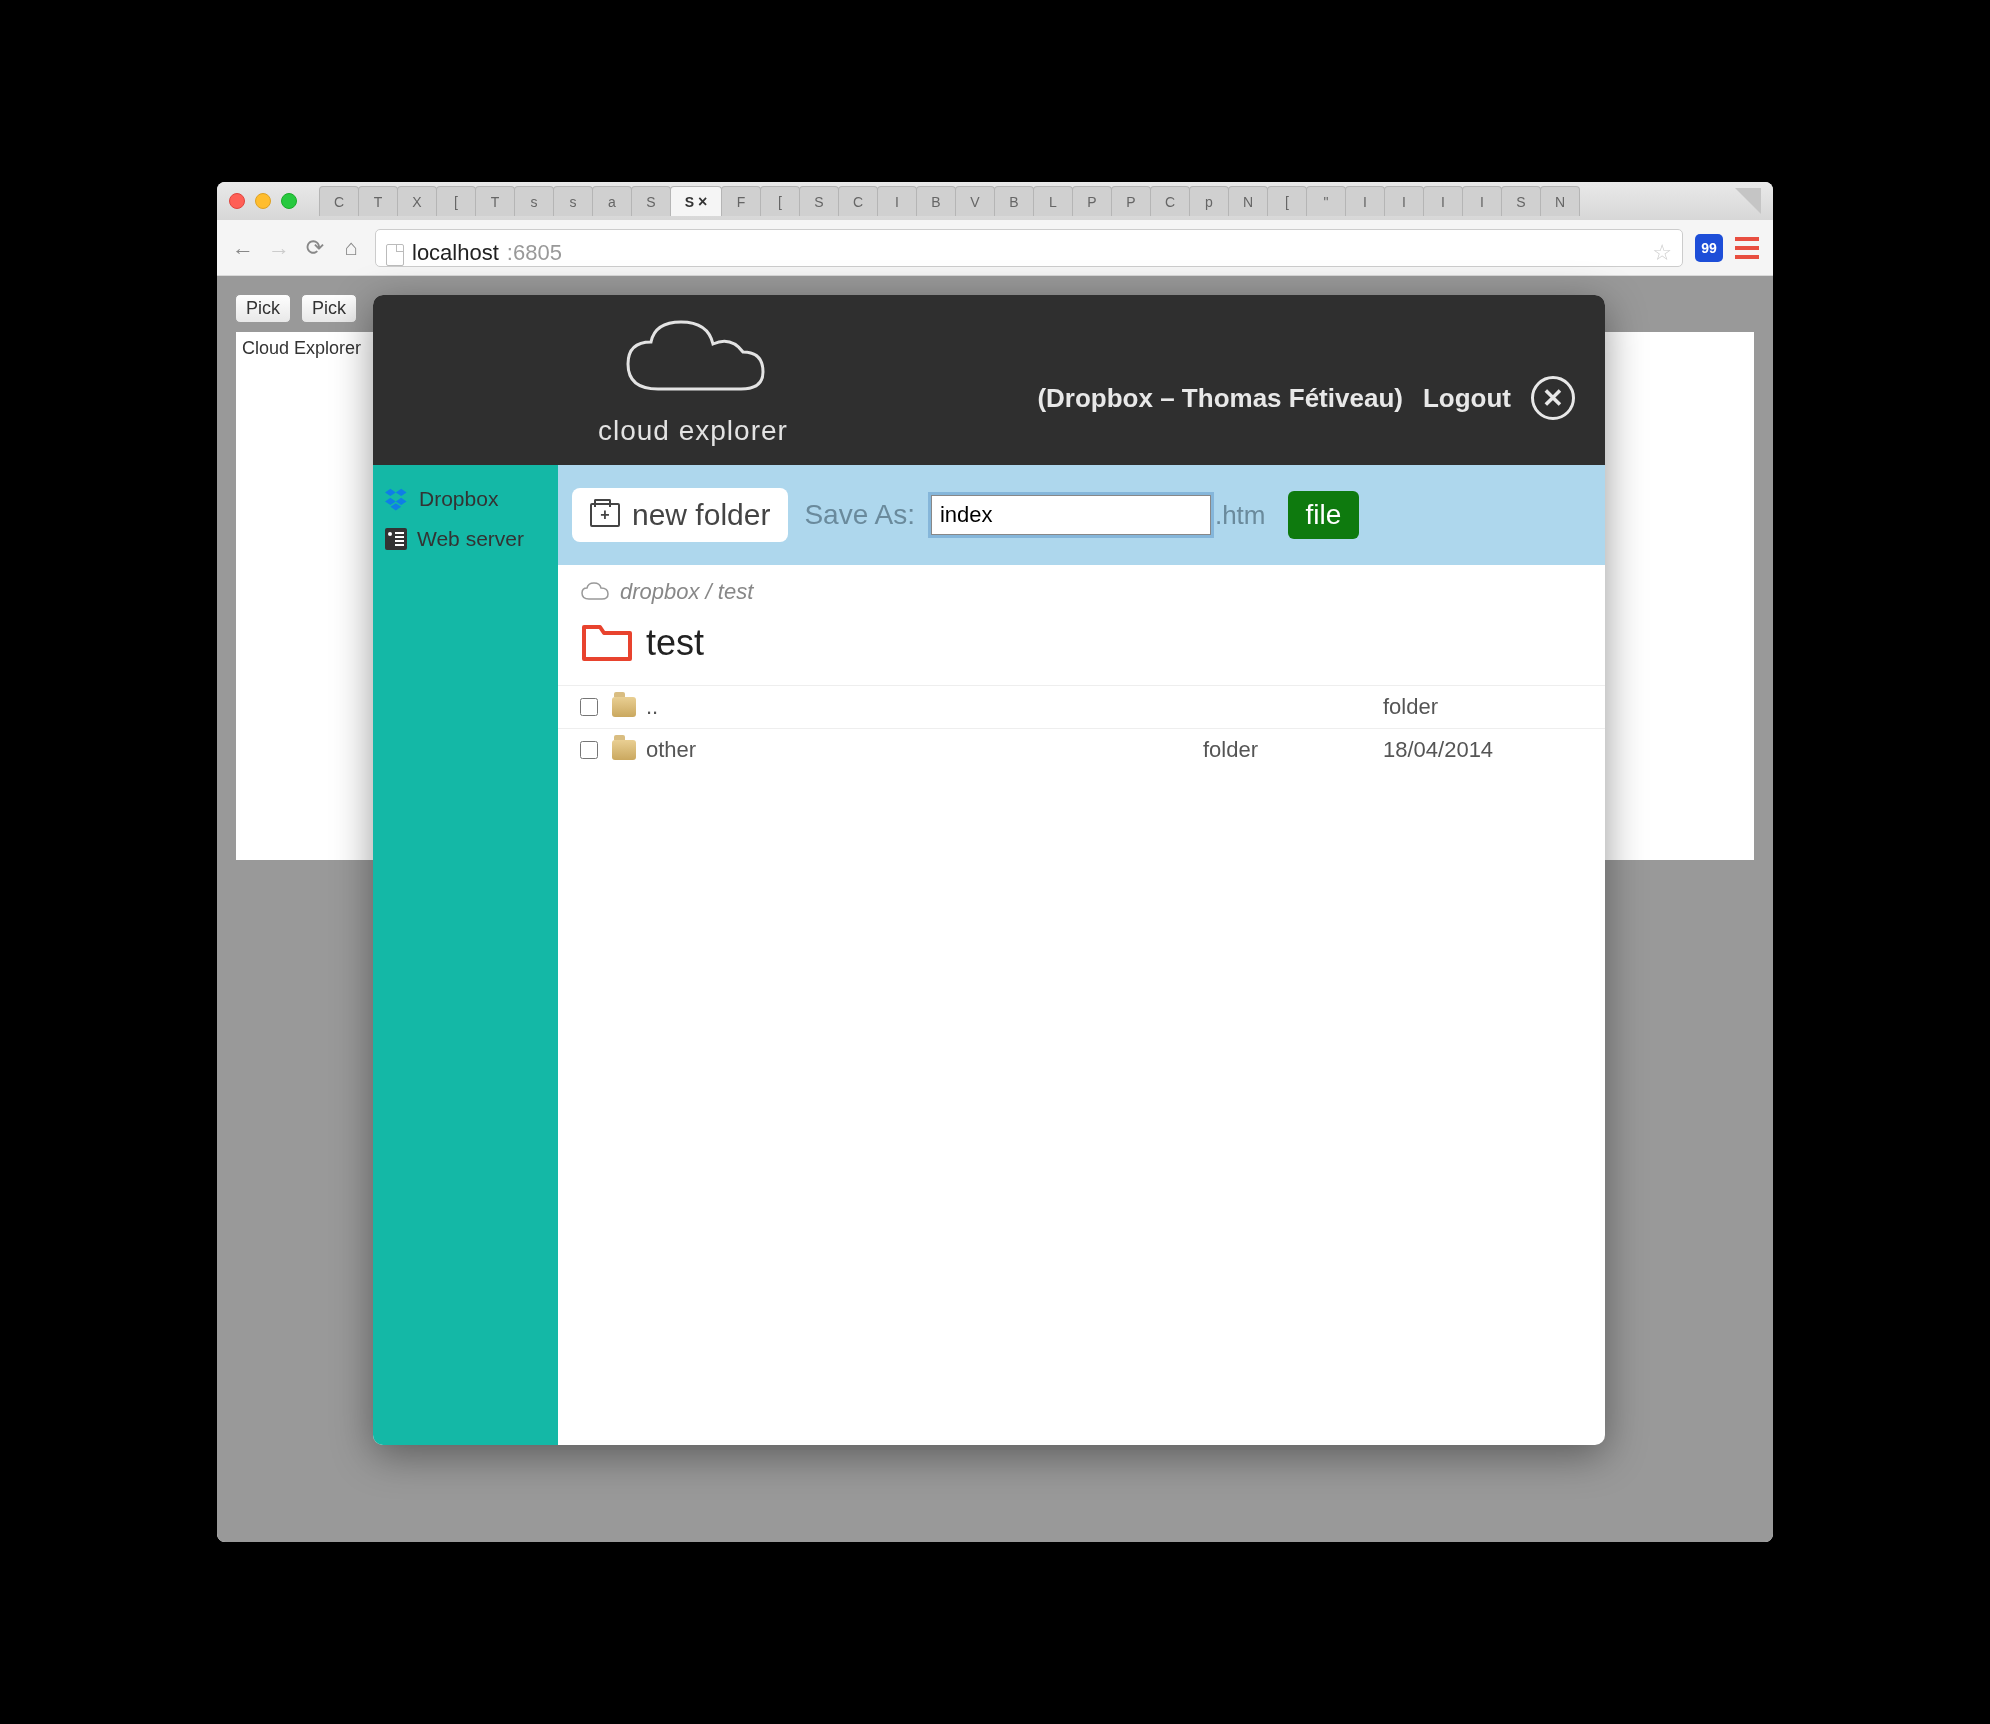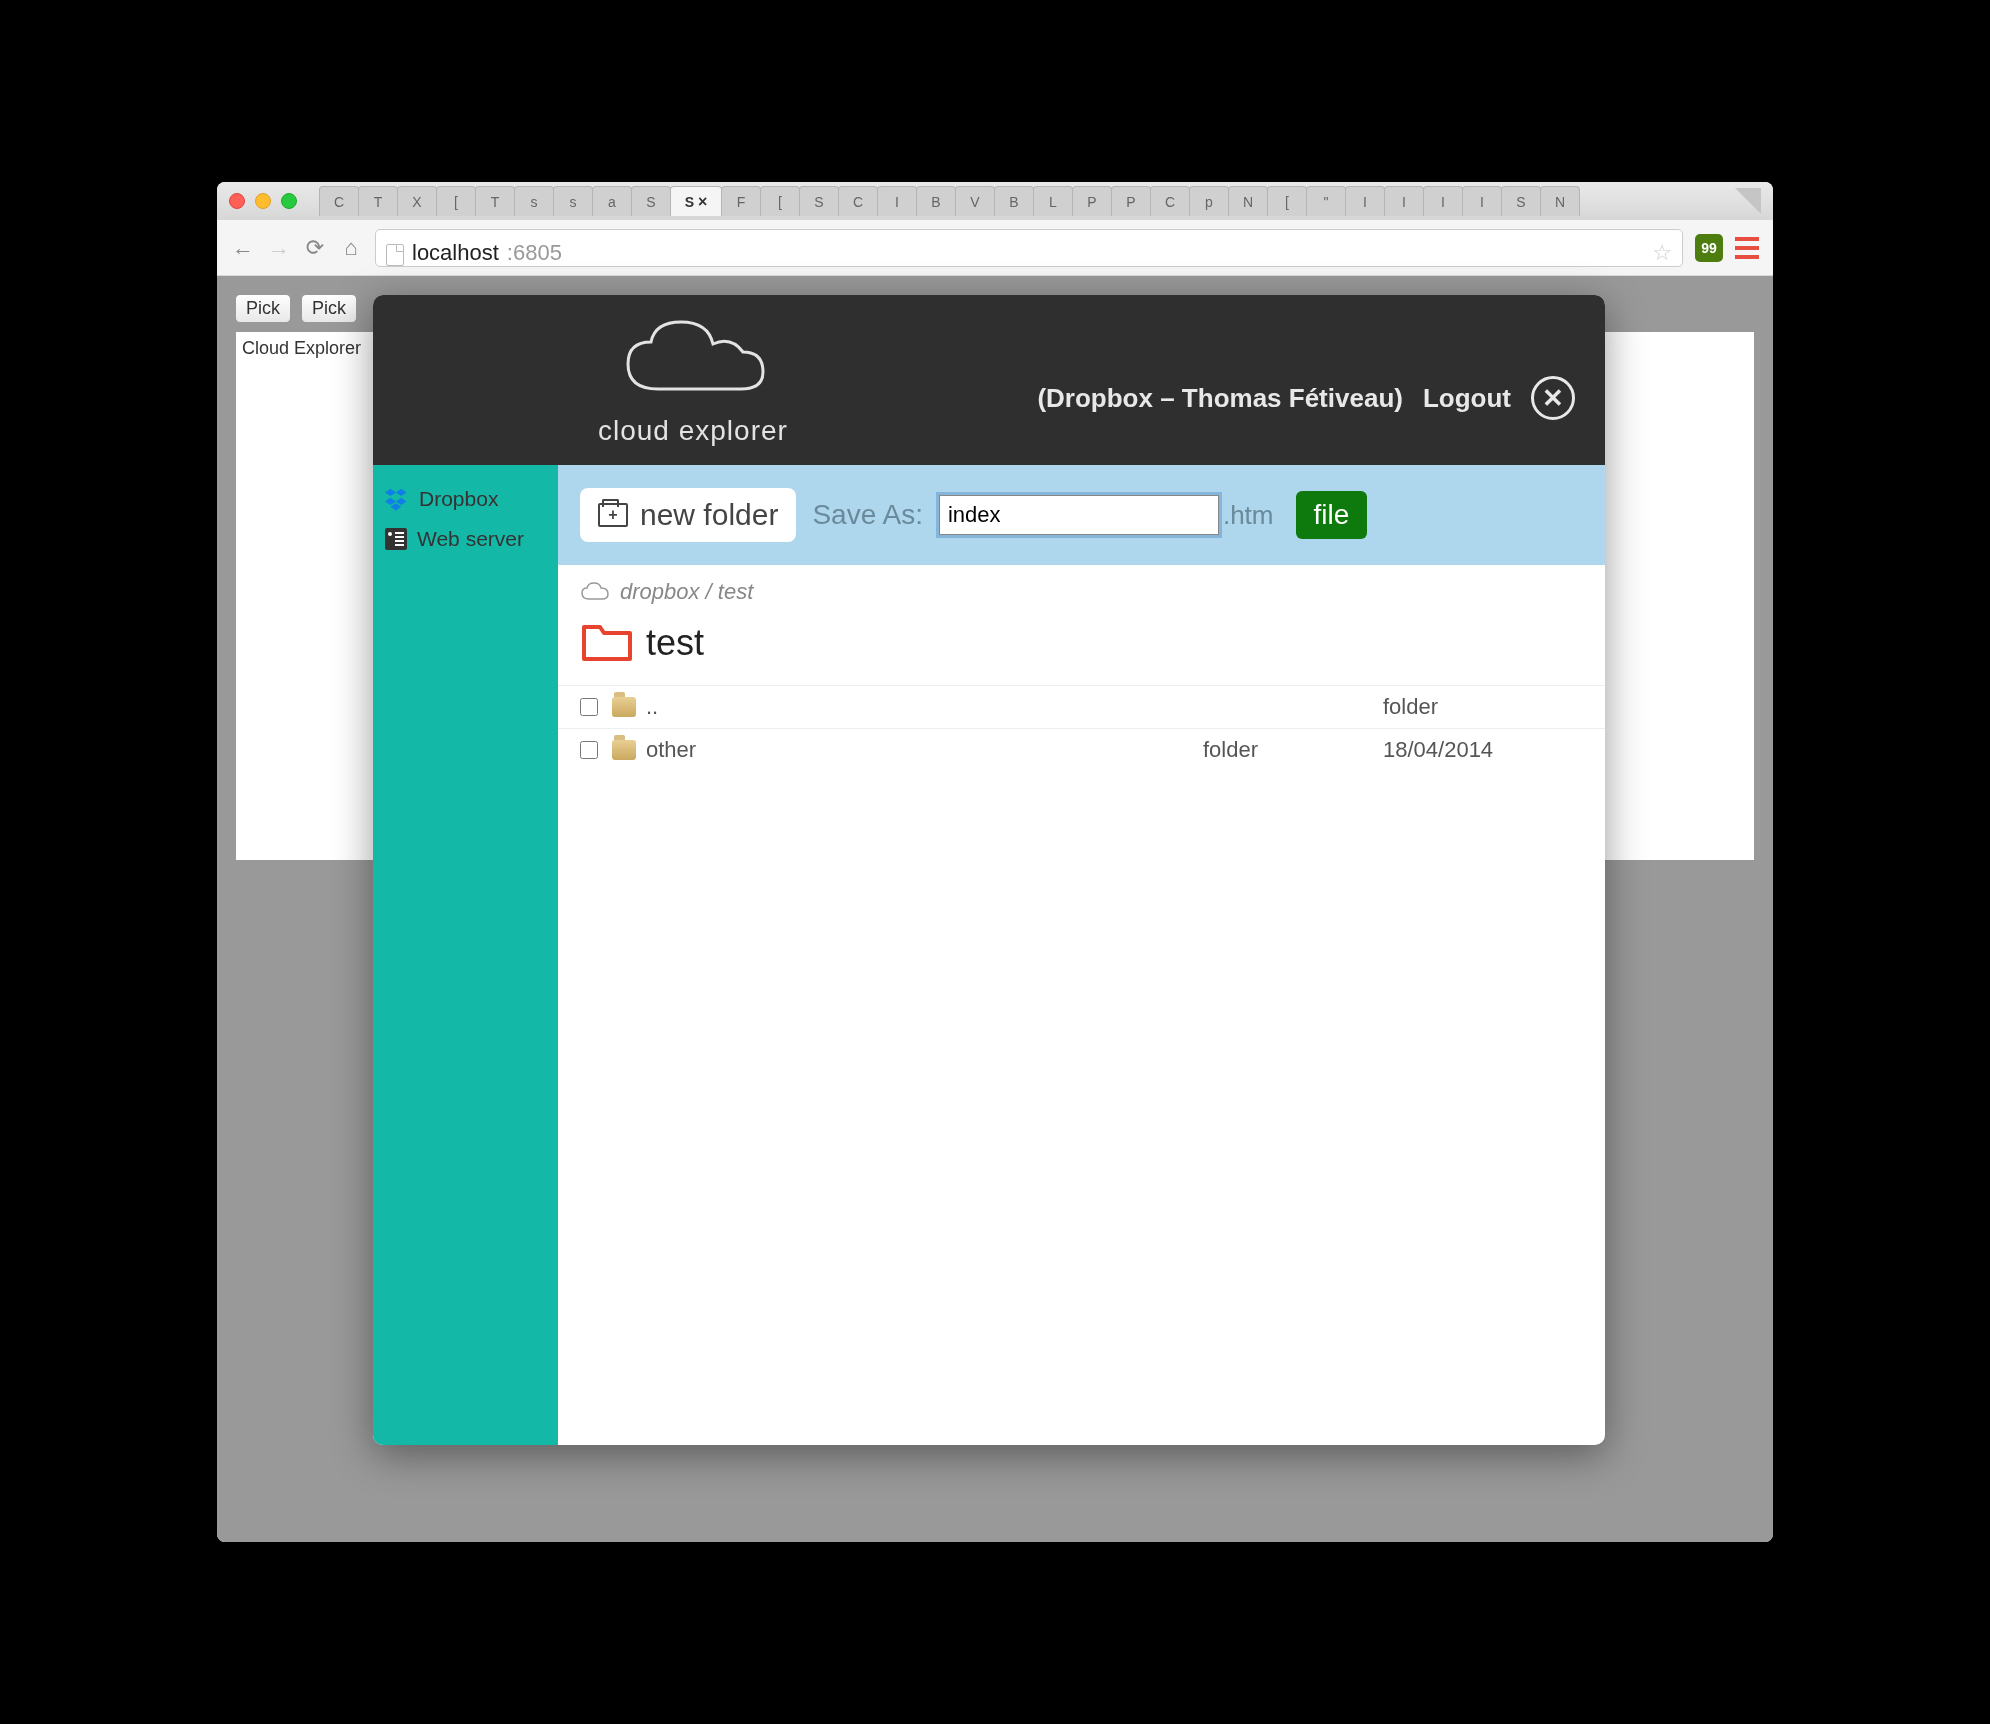--- a/index.html
+++ b/index.html
@@ -48,21 +48,21 @@
 }
 .nav-btn { width:24px; height:24px; display:flex;align-items:center;justify-content:center; color:#888; font-size:22px;}
 .nav-btn.disabled{color:#ccc;}
 .url-bar{ flex:1; height:38px; background:#fff; border:1px solid #ccc; border-radius:5px; display:flex; align-items:flex-end; padding:0 10px; gap:8px;}
 .page-ico{width:18px;height:22px;border:1px solid #bbb;border-radius:2px;position:relative;}
 .page-ico::after{content:"";position:absolute;top:0;right:0;width:6px;height:6px;border-left:1px solid #bbb;border-bottom:1px solid #bbb;}
 .url-text{font-size:22px;color:#222;}
 .url-port{color:#999;}
 .star{color:#ccc;font-size:22px;margin-left:auto;}
 .ext-ico{width:28px;height:28px;border-radius:5px;display:flex;align-items:center;justify-content:center;}
-.hangout{background:#4d7c0f;color:#fff;font-size:14px;font-weight:bold;}
+.hangout{background:#1d4ed8;color:#fff;font-size:14px;font-weight:bold;}
 .hamburger{display:flex;flex-direction:column;gap:5px;}
 .hamburger span{width:24px;height:4px;background:#e84e40;}
 .content{flex:1; background:#999; position:relative; padding:18px;}
 .bg-panel{background:#fff;border:1px solid #999;height:530px;width:100%;margin-top:8px;padding:6px;font-size:18px;color:#333;}
 .bg-btns{display:flex;gap:10px;}
 .bg-btn{background:linear-gradient(#fefefe,#e8e8e8);border:1px solid #999;border-radius:5px;padding:3px 10px;font-size:18px;color:#333;}
 
 .modal{position:absolute;top:19px;left:156px;width:1232px;height:1150px;background:#fff;border-radius:10px;overflow:hidden;display:flex;flex-direction:column;box-shadow:0 10px 40px rgba(0,0,0,.4);}
 .modal-header{height:170px;background:#2f2f2f;display:flex;align-items:center;padding:0 30px;color:#ddd;}
 .brand{display:flex;flex-direction:column;align-items:center;margin-left:195px;}
@@ -71,21 +71,21 @@
 .header-text{font-size:26px;font-weight:600;color:#e8e8e8;}
 .close-x{width:44px;height:44px;border:3px solid #e8e8e8;border-radius:50%;display:flex;align-items:center;justify-content:center;color:#e8e8e8;font-size:26px;font-weight:bold;}
 .modal-body{flex:1;display:flex;}
 .sidebar{width:185px;background:#14b8a6;padding-top:14px;}
 .side-item{display:flex;align-items:center;gap:10px;padding:8px 12px;font-size:21px;color:#333;}
 .dbx-ico{width:24px;height:24px;}
 .srv-ico{width:22px;height:22px;background:#333;border-radius:2px;position:relative;}
 .srv-ico::before{content:"";position:absolute;left:3px;top:4px;width:4px;height:4px;background:#fff;border-radius:50%;}
 .srv-ico::after{content:"";position:absolute;right:3px;top:4px;bottom:4px;width:9px;background:repeating-linear-gradient(#fff,#fff 2px,#333 2px,#333 4px);}
 .main{flex:1;display:flex;flex-direction:column;}
-.action-bar{background:#aed7ed;height:100px;display:flex;align-items:center;padding:0 22px;gap:16px;}
+.action-bar{background:#aed7ed;height:100px;display:flex;align-items:center;padding:0 14px;gap:16px;}
 .newfolder{background:#fff;border-radius:8px;padding:10px 18px;display:flex;align-items:center;gap:12px;font-size:30px;color:#444;}
 .nf-ico{width:30px;height:24px;border:2px solid #444;border-radius:2px;position:relative;}
 .nf-ico::before{content:"";position:absolute;top:-6px;left:2px;width:13px;height:6px;border:2px solid #444;border-bottom:none;border-radius:2px 2px 0 0;}
 .nf-ico::after{content:"+";position:absolute;inset:0;display:flex;align-items:center;justify-content:center;font-size:16px;font-weight:bold;color:#444;}
 .saveas-lbl{font-size:28px;color:#6a8a9c;}
 .saveas-input{width:280px;height:40px;border:1px solid #888;padding:0 8px;font-size:22px;outline:3px solid #85b6da;outline-offset:0;}
 .ext-lbl{font-size:26px;color:#6a8a9c;margin-left:-12px;}
 .save-btn{background:#0e7a0e;color:#fff;font-size:28px;padding:8px 18px;border-radius:6px;margin-left:6px;}
 .crumb{padding:14px 22px;font-size:22px;color:#888;font-style:italic;display:flex;align-items:center;gap:10px;}
 .cloud-sm{width:30px;height:20px;}

